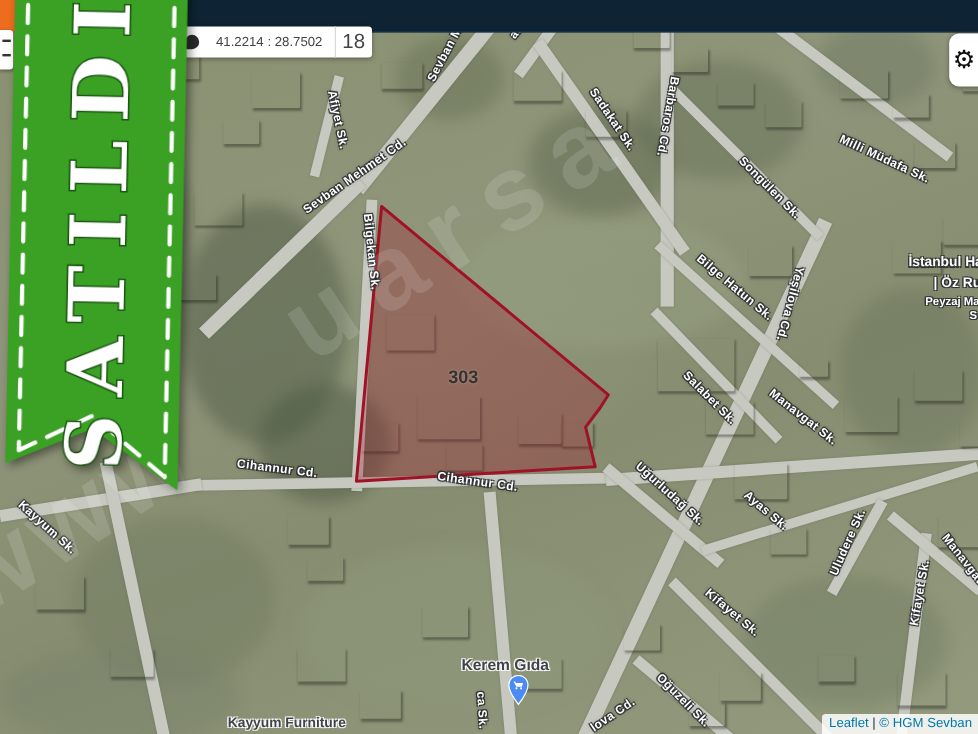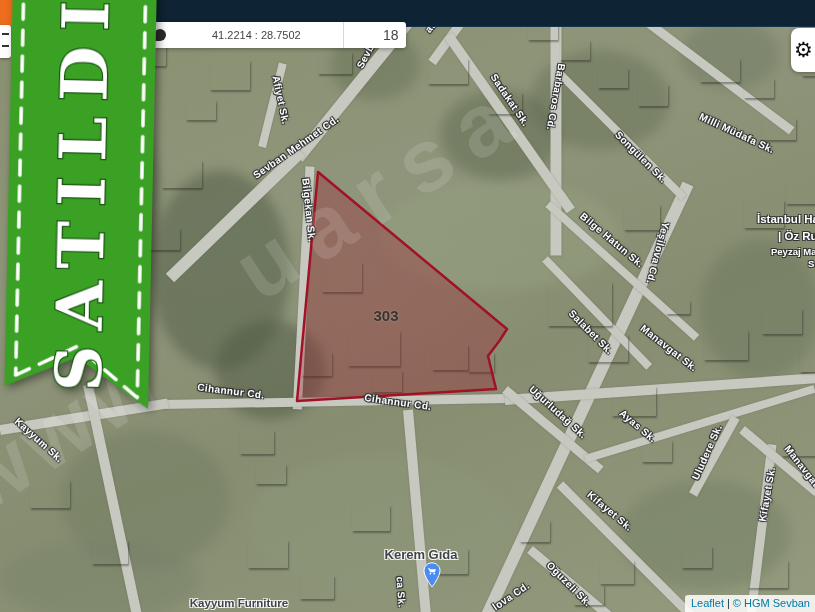--- a/index.html
+++ b/index.html
@@ -45,26 +45,26 @@
 
   
   #top-bar{position:absolute;left:0;top:0;width:815px;height:26px;background:#0e2434;
            border-bottom:1px solid #15344c;z-index:30;}
   #corner-logo{position:absolute;left:0;top:0;width:13px;height:28px;background:#ee6c1d;z-index:31;}
   #zoomctl{position:absolute;left:0;top:25px;width:11px;height:33px;background:#fff;
            border-radius:0 3px 3px 0;z-index:32;box-shadow:0 1px 3px rgba(0,0,0,.4);}
   #zoomctl .g{position:absolute;left:2px;width:7px;height:2px;background:#333;}
 
   #coord-box{position:absolute;left:148px;top:22px;height:26px;z-index:40;background:#fff;
-             border-radius:3px;box-shadow:0 1px 4px rgba(0,0,0,.35);display:flex;align-items:center;gap:32px;}
+             border-radius:3px;box-shadow:0 1px 4px rgba(0,0,0,.35);display:flex;align-items:center;}
   #coord-box .pan-ico{width:12px;height:12px;margin:0 4px 0 6px;background:#2b2b2b;
              border-radius:50% 50% 50% 2px;}
   #coord-box .coords{font-size:11px;color:#444;padding:0 10px;}
   #coord-box .vdiv{width:1px;height:26px;background:#d8d8d8;}
-  #coord-box .zl{font-size:14px;color:#444;width:30px;text-align:center;}
+  #coord-box .zl{font-size:17px;color:#444;width:30px;text-align:center;}
 
   #gear-btn{position:absolute;left:791px;top:28px;width:40px;height:44px;background:#fff;
             border-radius:8px;z-index:40;box-shadow:0 1px 4px rgba(0,0,0,.35);
             display:flex;align-items:center;cursor:pointer;}
   #gear-btn .g{font-size:21px;color:#101010;margin-left:3px;font-family:"DejaVu Sans",sans-serif;}
 
   
   #ribbon{position:absolute;left:13px;top:-22px;width:144px;height:440px;z-index:50;
           transform:rotate(1.2deg);transform-origin:0 0;
           filter:drop-shadow(3px 3px 4px rgba(0,0,0,.45));pointer-events:none;}

